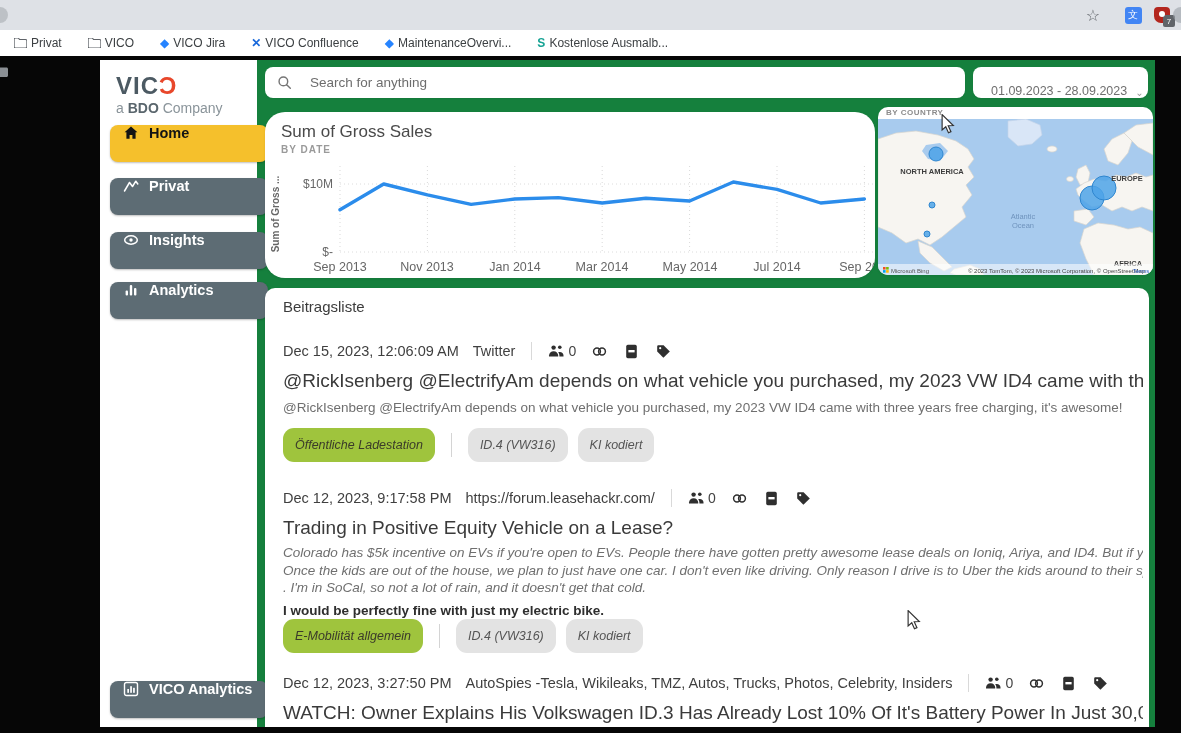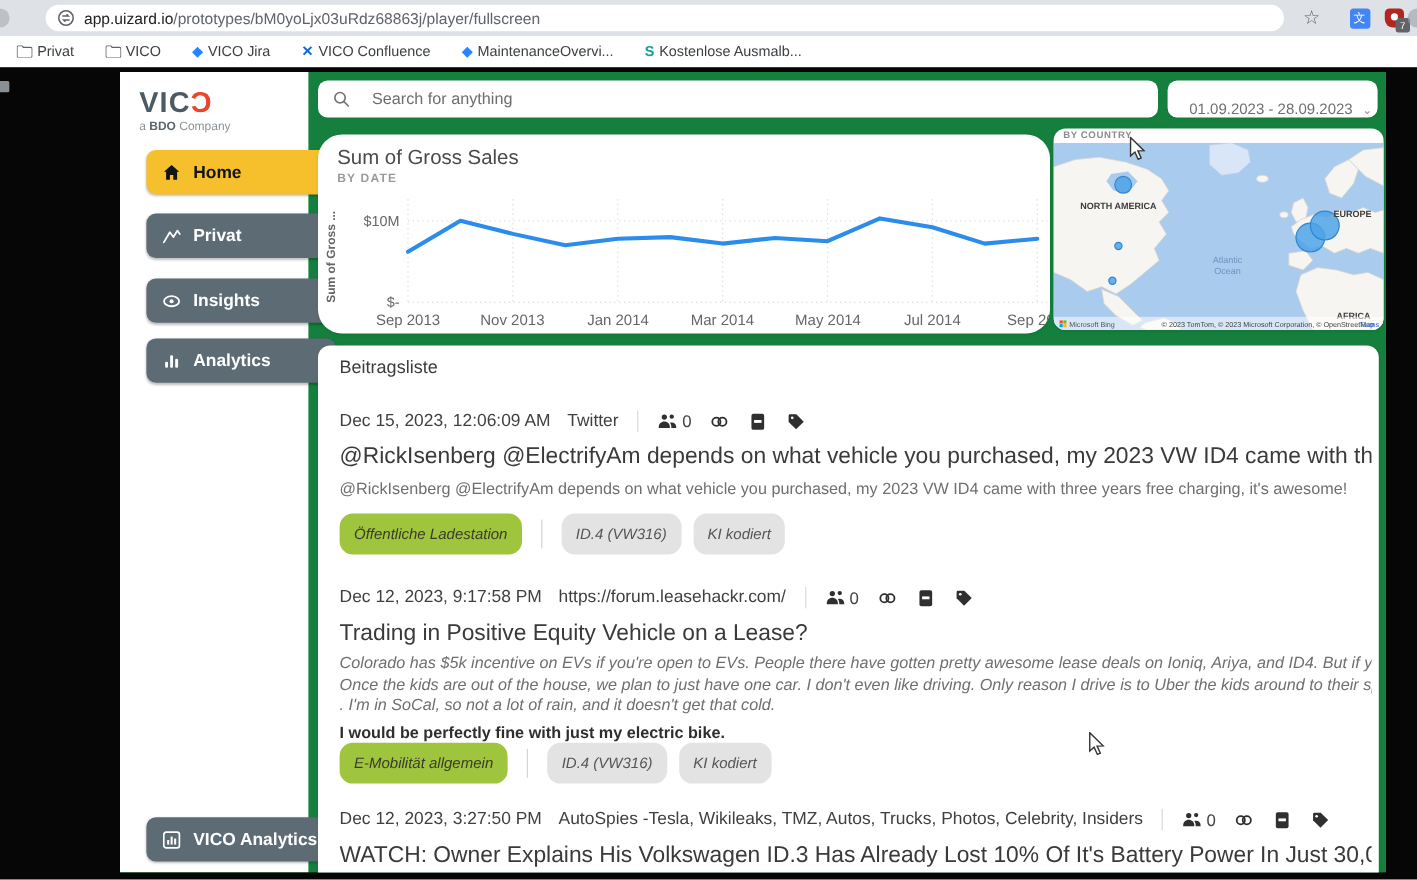--- a/index.html
+++ b/index.html
@@ -29,23 +29,23 @@
   .bm-partial { position:absolute; left:-6px; top:36px; }
 
   
   .app { position:absolute; left:100px; top:60px; width:1055px; height:667px; background:#15803d; overflow:hidden; }
 
   
   .sidebar { position:absolute; left:0; top:0; width:157px; height:667px; background:#fff; }
   .logo { position:absolute; left:16px; top:14px; }
   .logo-word { font-size:24px; font-weight:bold; letter-spacing:1px; color:#4c5a63; line-height:1; }
   .logo-word .accent { color:#e8472b; }
-  .logo-sub { font-size:10px; color:#8a949a; margin-top:2px; }
+  .logo-sub { font-size:14px; color:#8a949a; margin-top:2px; }
   .logo-sub b { color:#5a666d; }
-  .nav-btn { position:absolute; left:10px; width:158px; height:37px; border-radius:8px; display:flex; align-items:center; gap:10px; padding-left:13px; background:#5d6c74; color:#fff; font-size:14.5px; font-weight:600; box-shadow:0 1px 2px rgba(0,0,0,.25); cursor:pointer;margin-left:12px; }
+  .nav-btn { position:absolute; left:10px; width:158px; height:37px; border-radius:8px; display:flex; gap:10px; padding-left:13px; background:#5d6c74; color:#fff; font-size:14.5px; font-weight:600; box-shadow:0 1px 2px rgba(0,0,0,.25); cursor:pointer; }
   .nav-btn.active { background:#f5c02c; color:#141414; }
   .nav-icon { width:16px; height:16px; flex:0 0 16px; }
   .sidebar-footer { top:621px; }
 
   
   .search-card { position:absolute; left:165px; top:7px; width:700px; height:31px; background:#fff; border-radius:8px; display:flex; align-items:center; padding:0 12px; box-shadow:0 1px 2px rgba(0,0,0,.06); }
   .search-card input { border:none; outline:none; flex:1; font-size:13.5px; color:#333; margin-left:18px; font-family:"Liberation Sans", sans-serif; background:transparent; }
   .search-card input::placeholder { color:#6d6d6d; }
   .date-card { position:absolute; left:873px; top:7px; width:175px; height:31px; background:#fff; border-radius:8px; display:flex; align-items:flex-end; gap:8px; padding:0 10px; box-shadow:0 1px 2px rgba(0,0,0,.06); cursor:pointer; }
   .date-text { font-size:12.5px; color:#6f6f6f; white-space:nowrap; }
@@ -88,27 +88,20 @@
 
   .cursor { position:absolute; z-index:50; pointer-events:none; }
 </style>
 </head>
 <body>
 
 <div id="root">
 
   <div class="chrome-top">
     <div class="left-partial"></div>
-    <div class="omnibox">
-      <svg class="site-icon" width="14" height="14" viewBox="0 0 14 14">
-          <circle cx="7" cy="7" r="6" fill="none" stroke="#5f6368" stroke-width="1.3"></circle>
-          <path d="M4 5.4h5l-1.5-1.6M10 8.6H5l1.5 1.6" fill="none" stroke="#5f6368" stroke-width="1.2"></path>
-        </svg>
-      <span class="url"><span>app.uizard.io</span><span class="path">/prototypes/bM0yoLjx03uRdz68863j/player/fullscreen</span></span>
-    </div>
     <div class="chrome-btn" style="left:1083px">
         <span class="star-glyph">☆</span>
       </div>
     <div class="chrome-btn" style="left:1123px">
         <div class="ext-translate">文</div>
       </div>
     <div class="chrome-btn" style="left:1152px">
       <div class="ext-red">
           <div class="ext-badge">7</div>
         </div>

